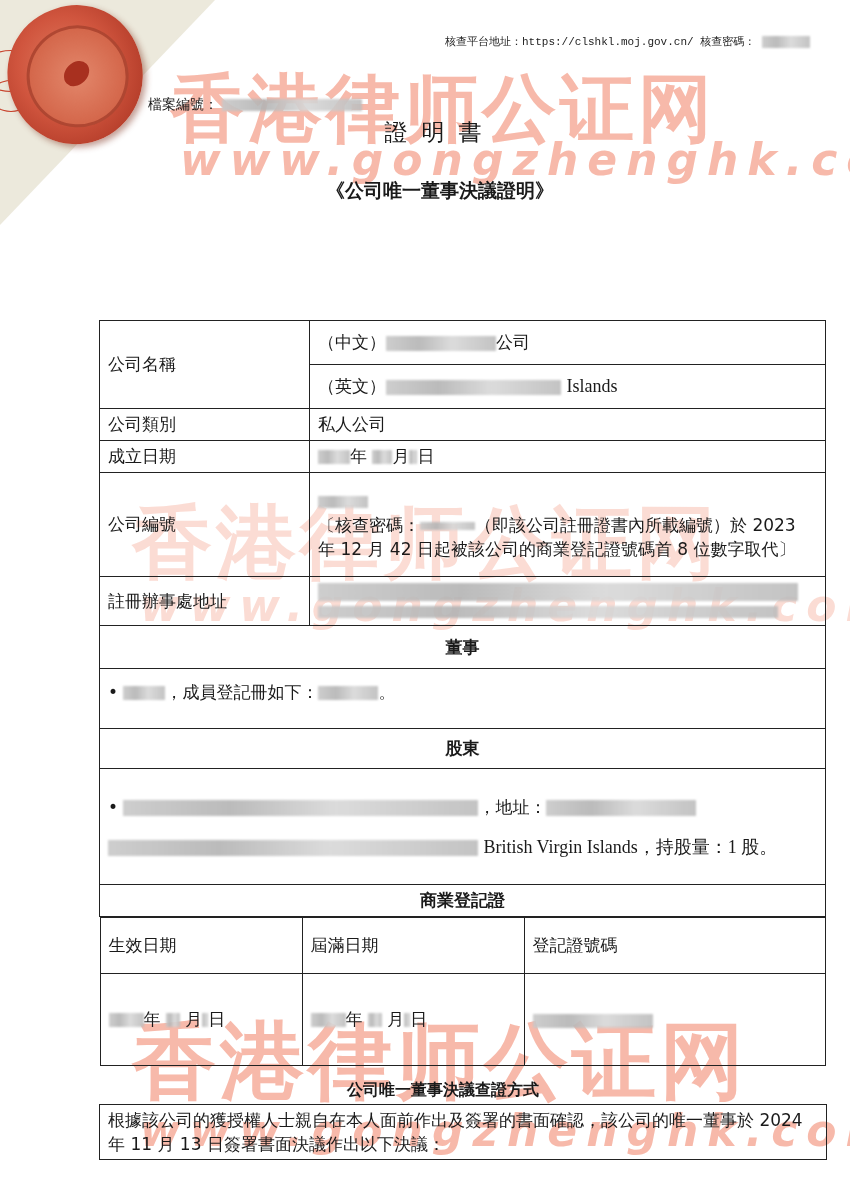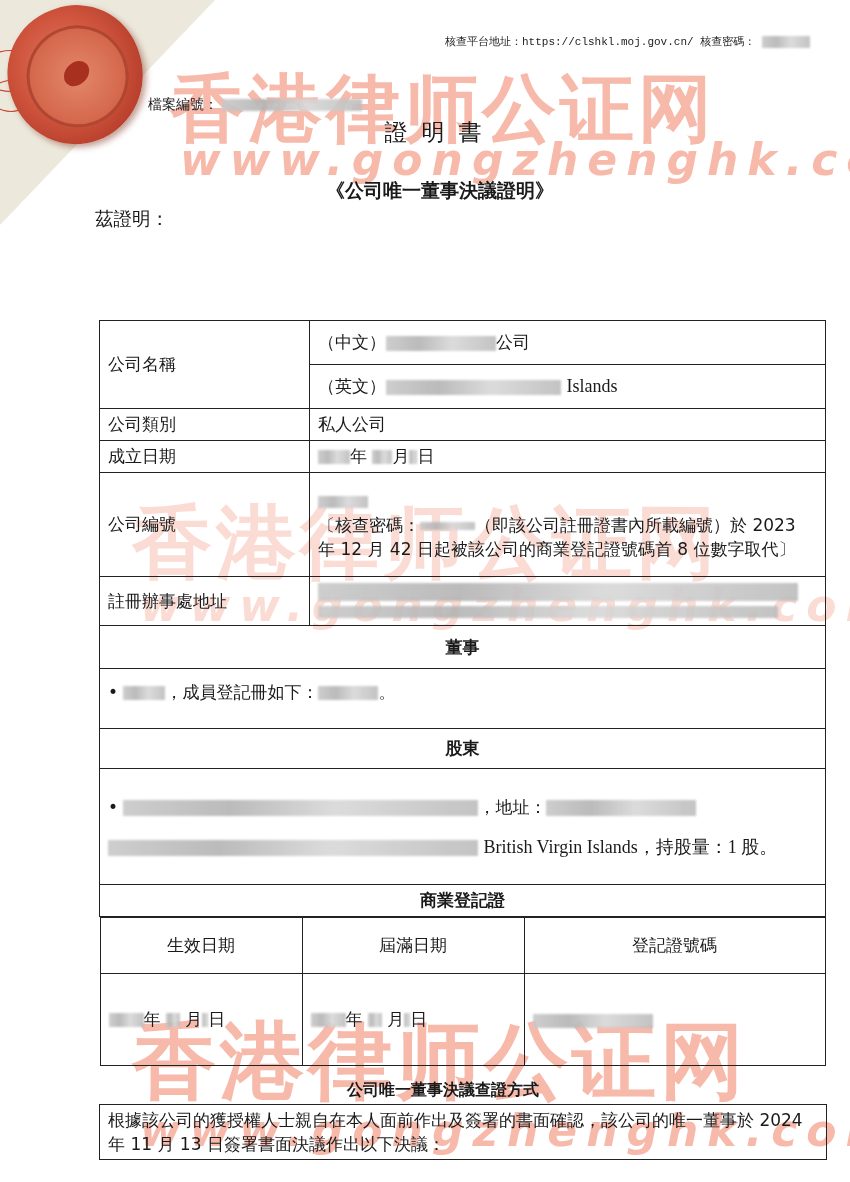--- a/index.html
+++ b/index.html
@@ -87,21 +87,20 @@
 
 <div class="file-no">
   <span>檔案編號：</span>
   <span class="blur" style="width:140px;height:12px;"></span>
 </div>
 
 <div class="doc-title">證明書</div>
 <div class="doc-subtitle">《公司唯一董事決議證明》</div>
 
 <div class="intro">
-  <div class="label">茲證明：</div>
 </div>
 
 <table class="main">
   <tbody>
       <tr style="height:44px;">
     <td class="key" rowspan="2">公司名稱</td>
     <td>
       <span>（中文）</span><span class="blur" style="width:110px;height:15px;"></span><span>公司</span>
     </td>
   </tr>
@@ -154,21 +153,21 @@
       <span class="blur" style="width:370px;height:16px;"></span> <span class="num">British Virgin Islands，持股量：1 股。</span>
     </td>
   </tr>
   <tr style="height:30px;">
     <td colspan="2" class="section-head">商業登記證</td>
   </tr>
   <tr>
     <td colspan="2" style="padding:0;border:none;">
       <table style="width:100%;border-collapse:collapse;font-size:17px;">
         <tbody>
-              <tr style="height:56px;text-align:center;">
+              <tr style="height:56px;">
           <td style="width:185px;">生效日期</td>
           <td style="width:205px;">屆滿日期</td>
           <td>登記證號碼</td>
         </tr>
         <tr style="height:92px;">
           <td>
             <span class="blur" style="width:35px;height:14px;"></span><span>年</span>
             <span class="blur" style="width:14px;height:14px;"></span> <span>月</span><span class="blur" style="width:6px;height:14px;"></span><span>日</span>
           </td>
           <td>

